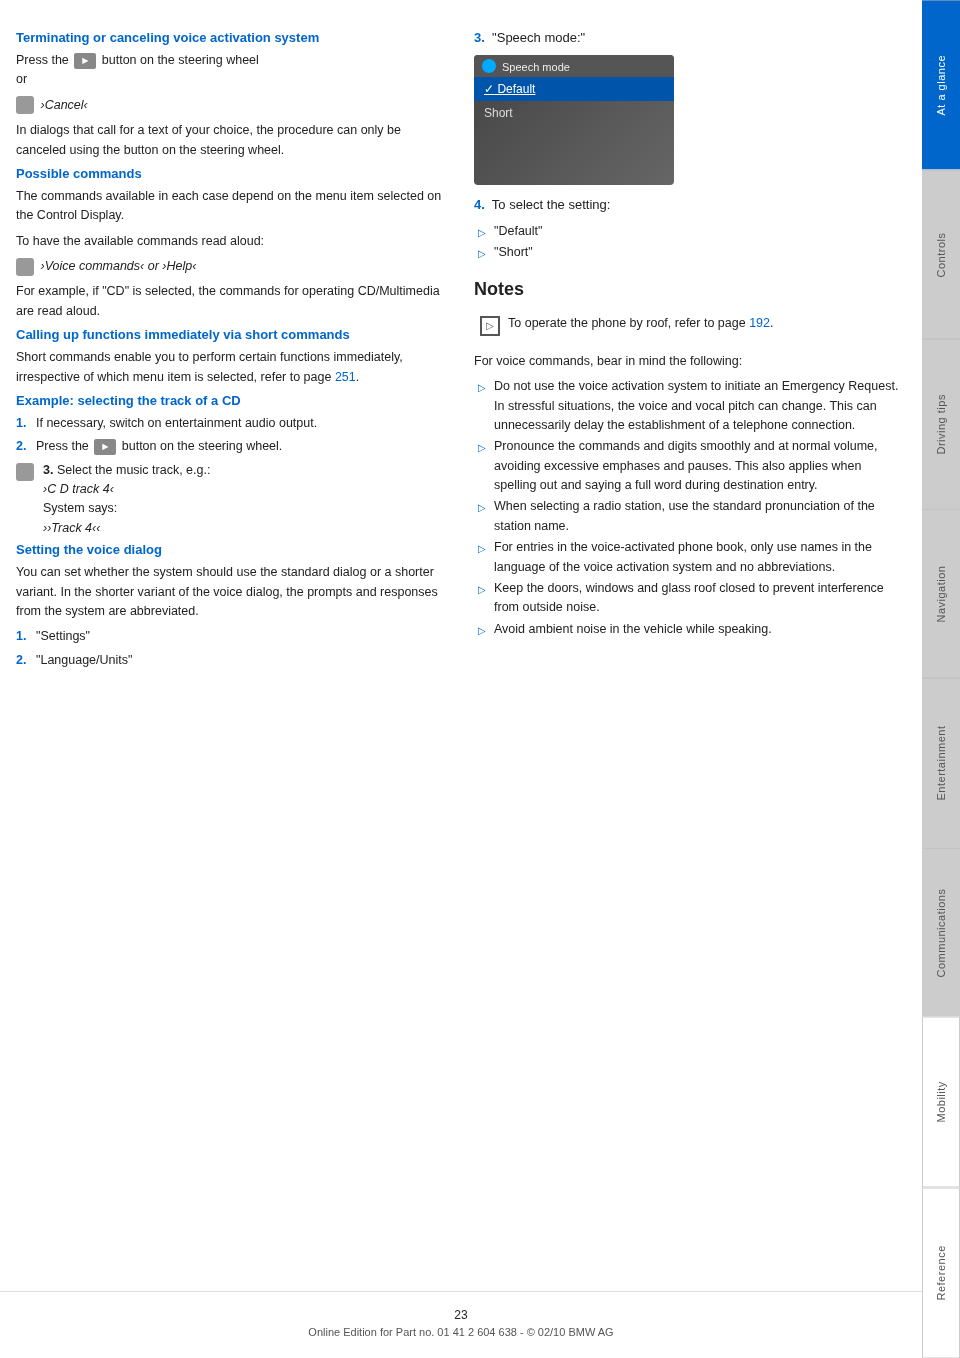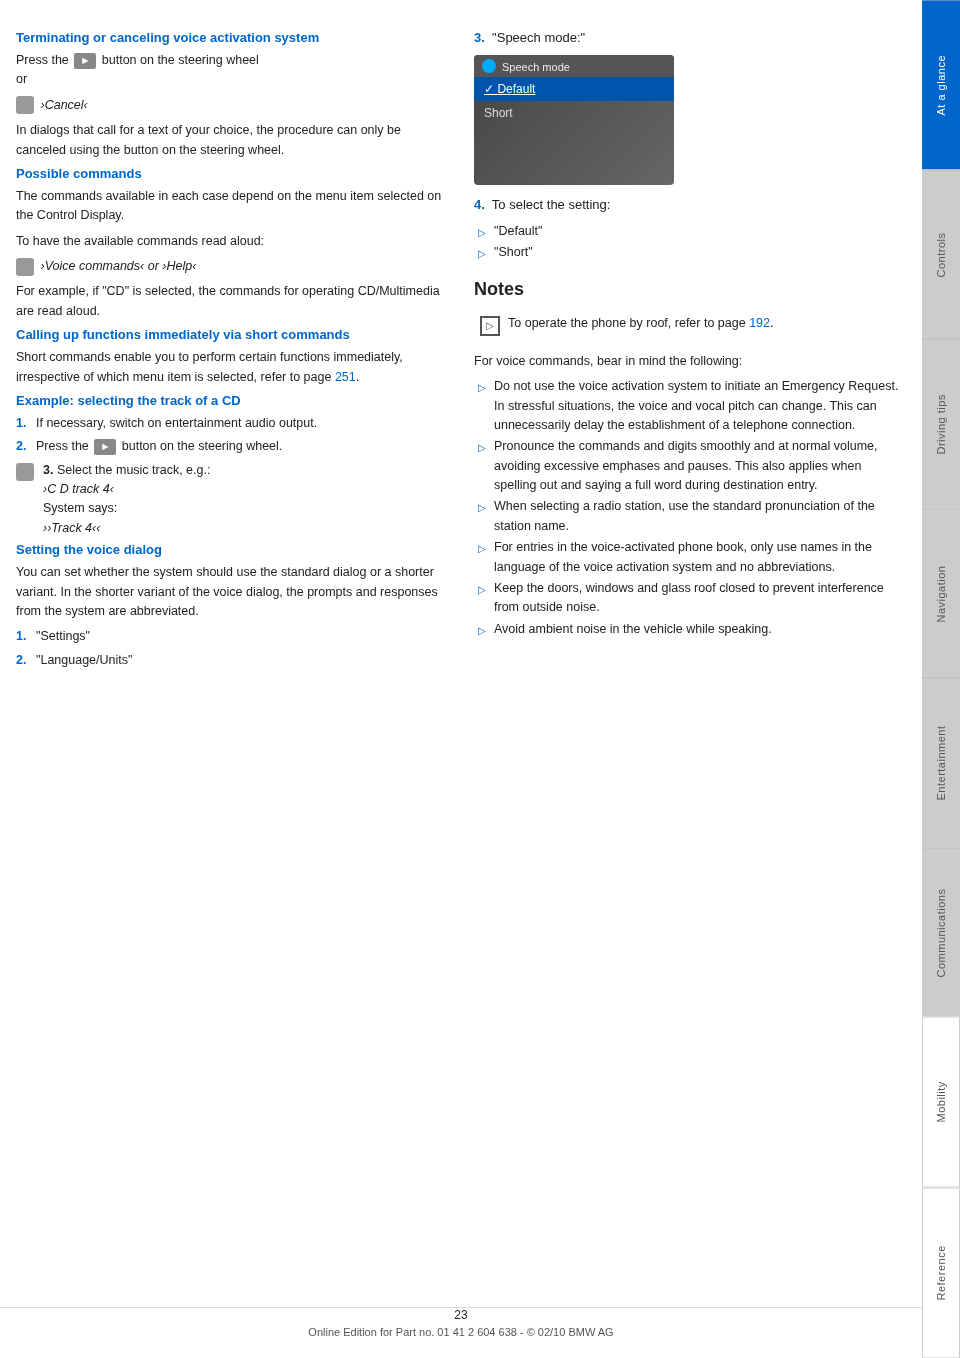--- a/index.html
+++ b/index.html
@@ -299,21 +299,21 @@
 
     .page-footer {
       position: absolute;
       bottom: 20px;
       left: 0;
       right: 38px;
       text-align: center;
       font-size: 11px;
       color: #555;
       border-top: 1px solid #ddd;
-      padding-top: 0;
+      padding-top: 16px;
     }
 
     .page-num {
       font-size: 12px;
       color: #222;
       display: block;
       margin-bottom: 4px;
     }
   </style>
 </head>

